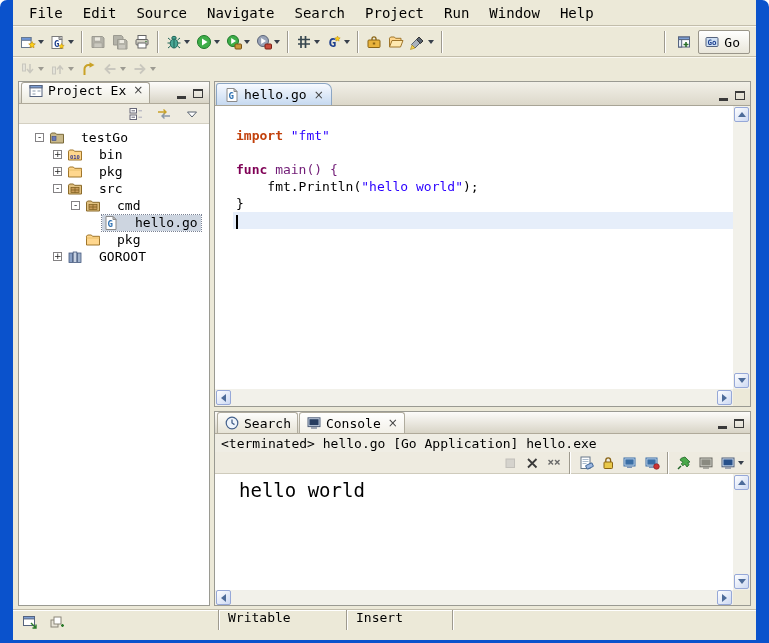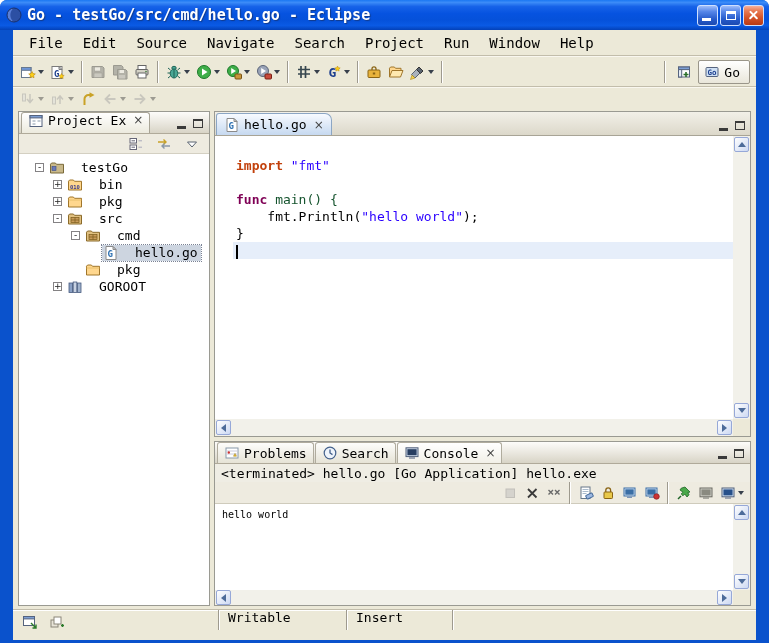--- a/index.html
+++ b/index.html
@@ -93,61 +93,39 @@
   .tri-right{width:0;height:0;border-top:4px solid transparent;border-bottom:4px solid transparent;border-left:5px solid #4c6b9a}
   
   .ctab{display:inline-flex;align-items:center;gap:4px;height:21px;padding:0 6px;font-size:13px;
     background:linear-gradient(#fdfdfb,#e6e3d6);border:1px solid #b0ac9e;border-bottom:none;border-radius:3px 3px 0 0;margin-right:1px}
   .ctab.active{background:linear-gradient(#ffffff,#f2f0e8)}
   .console-caption{height:18px;flex:0 0 18px;background:#efede4;font-size:13px;display:flex;align-items:center;
     padding:0 6px;white-space:nowrap;overflow:hidden}
   .console-toolbar{height:22px;flex:0 0 22px;background:#eeebe0;border-bottom:1px solid #cfcbbc;
     display:flex;align-items:center;justify-content:flex-end;padding-right:3px}
   .console-body{flex:1;position:relative;background:#fff}
-  .console-out{position:absolute;left:0;top:0;right:17px;bottom:15px;padding:5px 7px;font-size:10px;white-space:pre}
+  .console-out{position:absolute;left:0;top:0;right:17px;bottom:15px;padding:5px 24px;font-size:19px;white-space:pre}
   .console-body .hscroll{height:15px}
   .console-body .vscroll{bottom:15px}
   .console-body .scroll-corner{width:17px;height:15px}
   
   .statusbar{position:absolute;left:0;right:0;bottom:0;height:31px;background:#ece9d8;
     border-top:1px solid #c2bdab;box-shadow:inset 0 1px 0 #fff;display:flex;align-items:flex-start;padding:0 6px;font-size:13px}
   .trim-icons{display:flex;gap:5px;align-items:center}
   .status-spacer{width:148px}
   .vd{width:2px;height:20px;border-left:1px solid #9e9a8e;border-right:1px solid #fff;margin:0 2px}
   .status-cell{padding:0 6px;white-space:nowrap}
   .cell-writable{width:122px}
   .cell-insert{width:100px}
 </style>
 </head>
 <body>
 
 <div class="window">
 
-  <div class="titlebar">
-    <span class="title-icon icon">
-        <svg viewBox="0 0 16 16">
-          <circle cx="8" cy="8" r="7" fill="#2c4fa3"></circle>
-          <path d="M8 1a7 7 0 000 14 8.5 8.5 0 010-14z" fill="#5a7fd6"></path>
-          <circle cx="8" cy="8" r="7" fill="none" stroke="#18306e"></circle>
-        </svg>
-      </span>
-    <span class="title-text">Go - testGo/src/cmd/hello.go - Eclipse</span>
-    <span class="title-btns">
-      <span class="tbtn min">
-          <span class="glyph-min"></span>
-        </span>
-      <span class="tbtn max">
-          <span class="glyph-max"></span>
-        </span>
-      <span class="tbtn close">
-          <span class="glyph-x1"></span>
-          <span class="glyph-x2"></span>
-        </span>
-    </span>
-  </div>
 
   <div class="body-wrap">
 
     <div class="menubar">
         <span class="menu-item">File</span>
         <span class="menu-item">Edit</span>
         <span class="menu-item">Source</span>
         <span class="menu-item">Navigate</span>
         <span class="menu-item">Search</span>
         <span class="menu-item">Project</span>
@@ -539,21 +517,21 @@
             <span class="vc-max"></span>
           </span>
         </div>
         <div class="editor-body">
           <div class="code-wrap">
             <div class="ruler"></div>
             <div class="code-col">
                 <div class="code-line"></div>
                 <div class="code-line"><span style="color: #c2410c; font-weight: bold;">import</span><span style="color: rgb(0, 0, 0);"> </span><span style="color: rgb(42, 0, 255);">"fmt"</span></div>
                 <div class="code-line"></div>
-                <div class="code-line"><span style="color: rgb(127, 0, 85); font-weight: bold;">func</span><span style="color: #14532d;"> main() {</span></div>
+                <div class="code-line"><span style="color: rgb(127, 0, 85); font-weight: bold;">func</span><span style="color: #701a75;"> main() {</span></div>
                 <div class="code-line"><span style="color: rgb(0, 0, 0);">    fmt.Println(</span><span style="color: rgb(42, 0, 255);">"hello world"</span><span style="color: rgb(0, 0, 0);">);</span></div>
                 <div class="code-line"><span style="color: rgb(0, 0, 0);">}</span></div>
                 <div class="code-line current"><span class="caret"></span></div>
               </div>
           </div>
           <div class="vscroll">
             <span class="sb-btn">
                 <span class="tri-up"></span>
               </span>
             <span class="sb-btn">
@@ -571,31 +549,20 @@
           <div class="scroll-corner"></div>
         </div>
       </div>
 
       <div class="panel consolep">
         <div class="view-tabbar">
           <span style="display:inline-flex;align-items:flex-end">
               <span class="ctab">
                 <span class="icon">
                   <svg viewBox="0 0 16 16">
-                    <rect x="2" y="3" width="12" height="10" fill="#fff" stroke="#8899aa"></rect>
-                    <path d="M2 6h12M2 9h12" stroke="#ccccdd"></path>
-                    <circle cx="4.8" cy="7.5" r="1.2" fill="#cc3333"></circle>
-                    <path d="M9.5 11.2L11 8.4l1.5 2.8z" fill="#f2c335" stroke="#9a7d12" stroke-width="0.5"></path>
-                  </svg>
-                </span>
-                <span>Problems</span>
-              </span>
-              <span class="ctab">
-                <span class="icon">
-                  <svg viewBox="0 0 16 16">
                     <circle cx="8" cy="8" r="5.8" fill="#eef4fb" stroke="#44618c" stroke-width="1.2"></circle>
                     <path d="M8 4.5V8l2.5 1.6" stroke="#44618c" stroke-width="1.3" fill="none"></path>
                   </svg>
                 </span>
                 <span>Search</span>
               </span>
               <span class="ctab active">
                 <span class="icon">
                   <svg viewBox="0 0 16 16">
                     <rect x="2" y="2.8" width="12" height="8.8" fill="#cdd9ea" stroke="#51607a"></rect>

